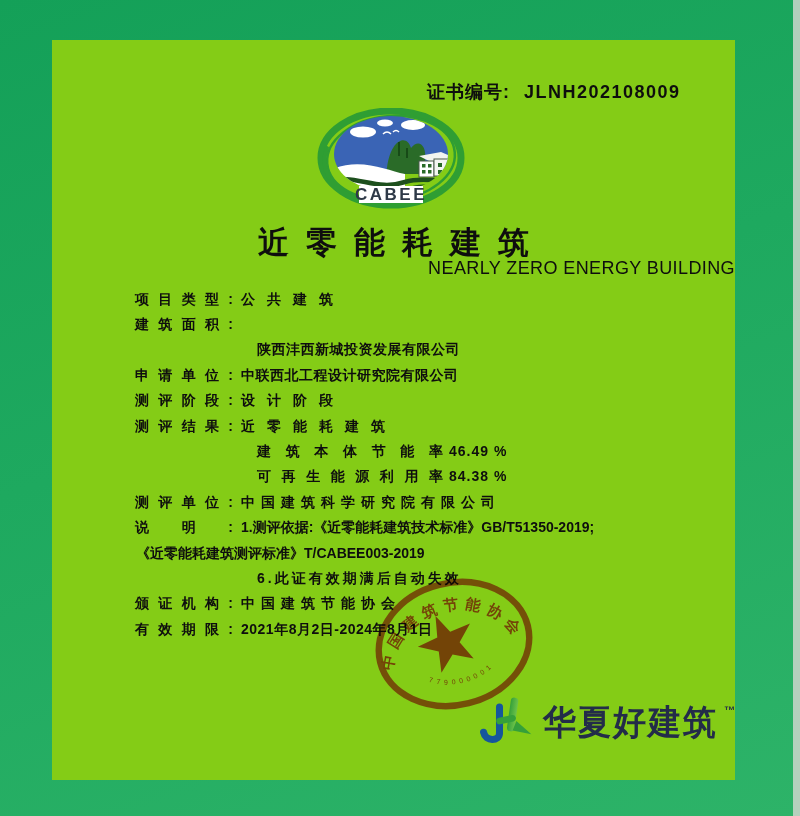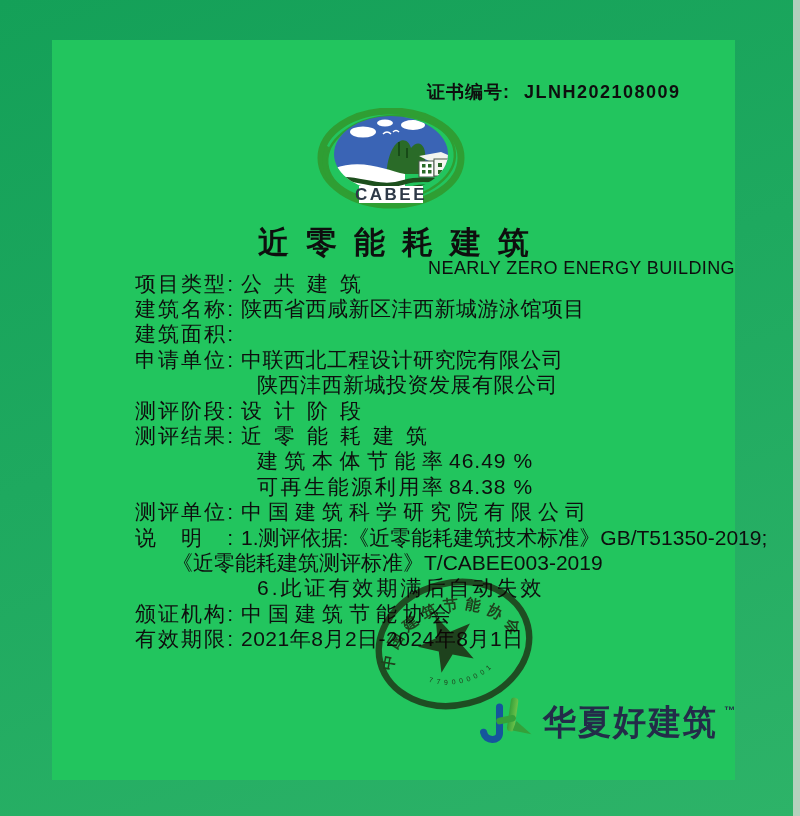--- a/index.html
+++ b/index.html
@@ -4,37 +4,37 @@
 <style>
   html,body{margin:0;padding:0;}
   body{
     width:800px;height:816px;position:relative;overflow:hidden;
     font-family:"Liberation Sans","DejaVu Sans",sans-serif;
     background:linear-gradient(160deg,#14a058 0%,#1ea95f 45%,#2db368 100%);
   }
   .scan-edge{position:absolute;right:0;top:0;width:7px;height:100%;background:#ccd6cc;opacity:.85;}
   .cert{
     position:absolute;left:52px;top:40px;width:683px;height:740px;
-    background:#22c55e;color:#0e0e0e;
+    background:#84cc16;color:#0e0e0e;
   }
   .cert-no{
     position:absolute;left:375px;top:40px;font-size:18px;font-weight:bold;
     letter-spacing:1px;white-space:nowrap;
   }
   .cert-no .num{margin-left:14px;letter-spacing:1.5px;}
   .logo-wrap{position:absolute;left:263px;top:68px;width:152px;height:108px;}
   .title-cn{
     position:absolute;left:0;top:182px;width:100%;text-align:center;
     font-size:31px;font-weight:bold;letter-spacing:17px;text-indent:17px;white-space:nowrap;
   }
   .title-en{
     position:absolute;left:0;top:218px;width:100%;text-align:right;
     font-size:18px;font-weight:normal;letter-spacing:.4px;white-space:nowrap;
   }
-  .rows{position:absolute;left:0;top:231px;width:100%;font-size:21px;font-weight:normal;}
+  .rows{position:absolute;left:0;top:247px;width:100%;font-size:14px;font-weight:bold;}
   .row{display:flex;height:25.4px;align-items:center;padding-left:83px;white-space:nowrap;}
   .flabel{
     display:inline-block;flex:none;width:98px;
     text-align:justify;text-align-last:justify;
   }
   .fval{margin-left:8px;}
   .cont{padding-left:205px;}
   .ls12{letter-spacing:12px;}
   .ls8{letter-spacing:8px;}
   .ls6{letter-spacing:6px;}
@@ -115,33 +115,29 @@
 
   <div class="title-cn">近零能耗建筑</div>
   <div class="title-en">NEARLY ZERO ENERGY BUILDING</div>
 
   <div class="rows">
     <div class="row">
       <span class="flabel">项目类型:</span>
       <span class="fval ls12">公共建筑</span>
     </div>
     <div class="row">
-      <span class="flabel">建筑名称:</span>
-      <span class="fval ls05">陕西省西咸新区沣西新城游泳馆项目</span>
-    </div>
-    <div class="row">
       <span class="flabel">建筑面积:</span>
+    </div>
+    <div class="row cont">
+      <span class="ls05">陕西沣西新城投资发展有限公司</span>
     </div>
     <div class="row">
       <span class="flabel">申请单位:</span>
       <span class="fval ls05">中联西北工程设计研究院有限公司</span>
     </div>
-    <div class="row cont">
-      <span class="ls05">陕西沣西新城投资发展有限公司</span>
-    </div>
     <div class="row">
       <span class="flabel">测评阶段:</span>
       <span class="fval ls12">设计阶段</span>
     </div>
     <div class="row">
       <span class="flabel">测评结果:</span>
       <span class="fval ls12">近零能耗建筑</span>
     </div>
     <div class="row cont">
       <span><span class="ename">建筑本体节能率</span><span class="enum">46.49 %</span></span>
@@ -150,21 +146,21 @@
       <span><span class="ename">可再生能源利用率</span><span class="enum">84.38 %</span></span>
     </div>
     <div class="row">
       <span class="flabel">测评单位:</span>
       <span class="fval ls6">中国建筑科学研究院有限公司</span>
     </div>
     <div class="row">
       <span class="flabel">说明:</span>
       <span class="fval">1.测评依据:《近零能耗建筑技术标准》GB/T51350-2019;</span>
     </div>
-    <div class="row" style="padding-left:120px;">
+    <div class="row" style="padding-left:84px;">
       <span>《近零能耗建筑测评标准》T/CABEE003-2019</span>
     </div>
     <div class="row cont">
       <span class="ls3">6.此证有效期满后自动失效</span>
     </div>
     <div class="row">
       <span class="flabel">颁证机构:</span>
       <span class="fval ls6">中国建筑节能协会</span>
     </div>
     <div class="row">

